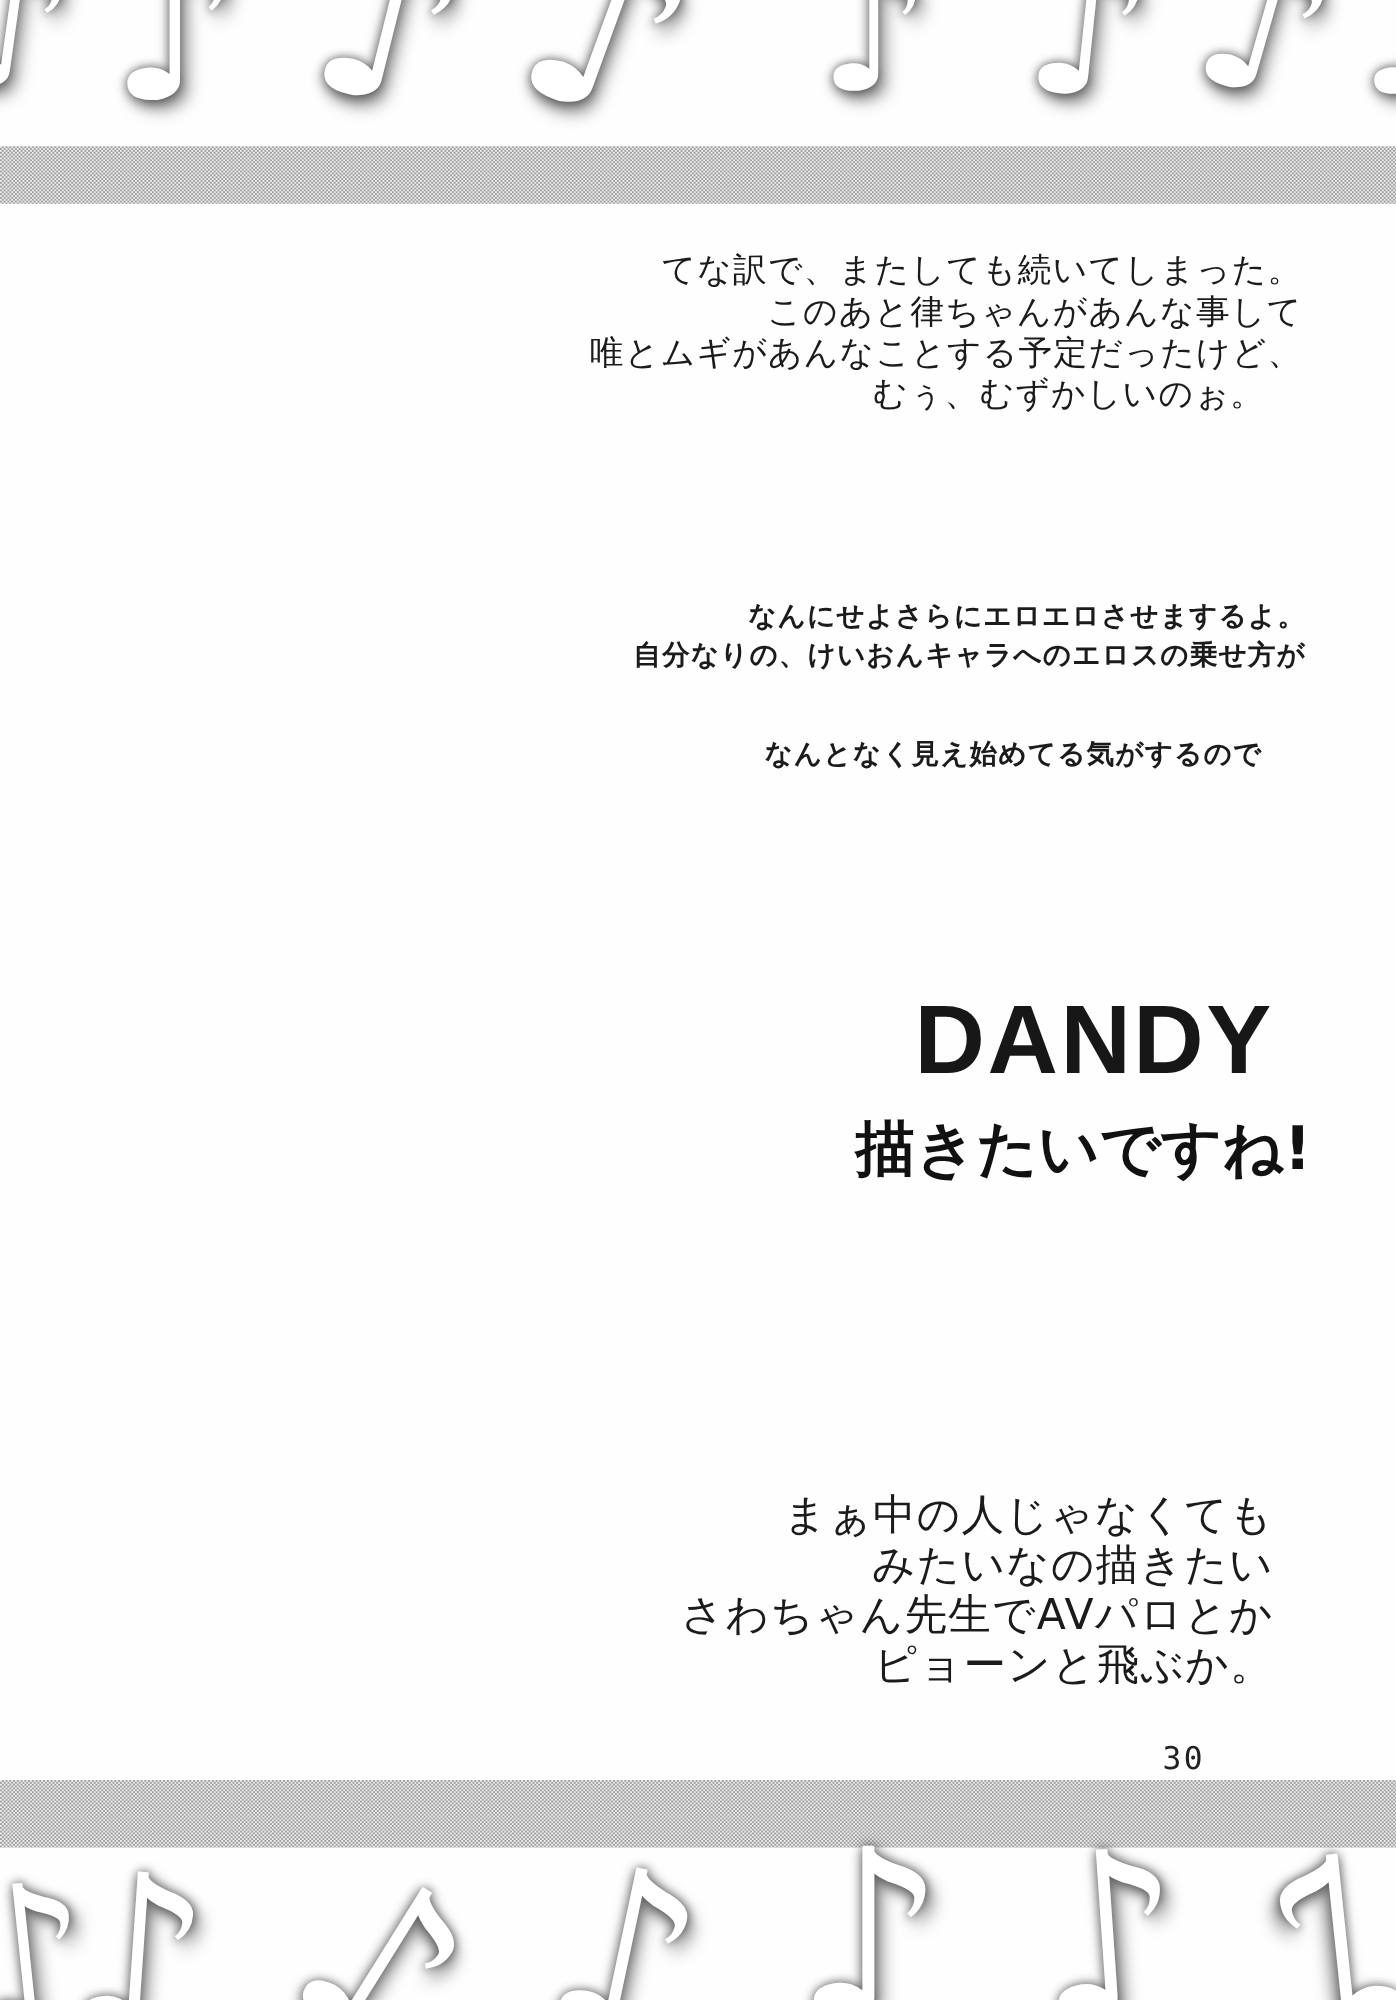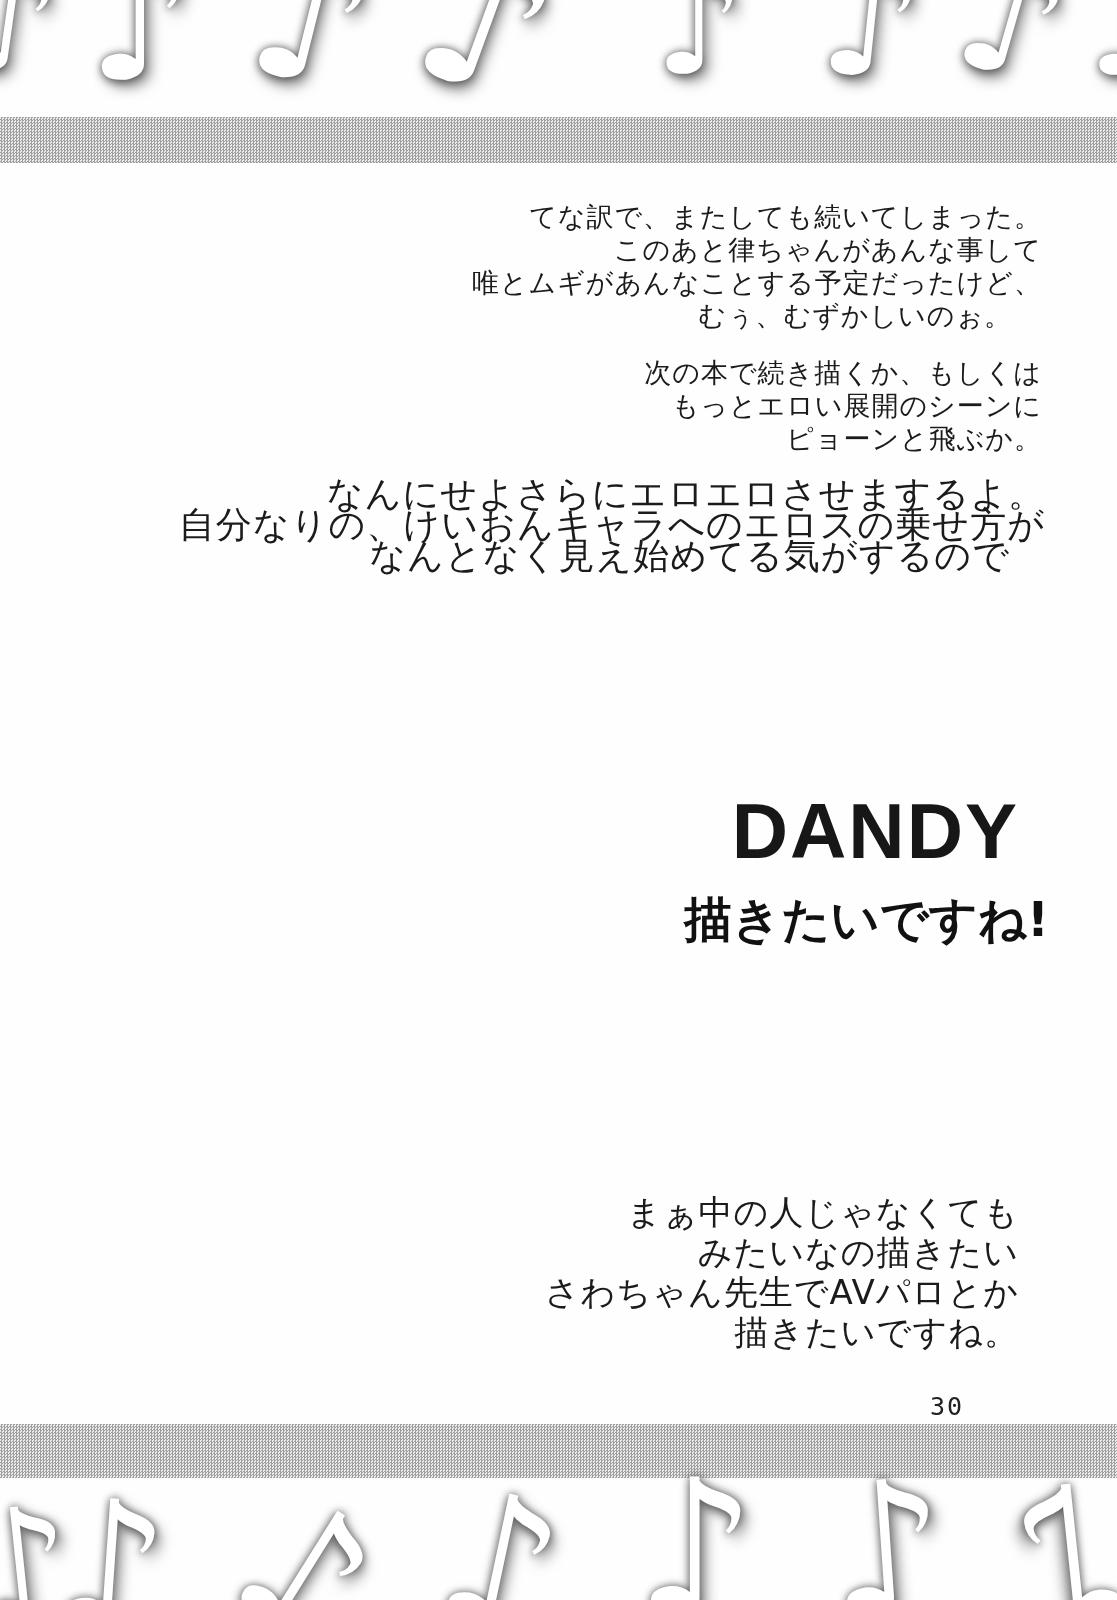--- a/index.html
+++ b/index.html
@@ -54,22 +54,22 @@
     position:absolute;
     text-align:right;
     color:#1b1b1b;
     z-index:3;
     letter-spacing:1px;
     white-space:nowrap;
   }
   .block1{top:200px;right:75px;font-size:27px;line-height:33px;}
   .block1 .line:nth-child(4){padding-right:30px;text-align:right;}
   .block2{top:356px;right:75px;font-size:27px;line-height:33px;}
-  .block3{top:478px;right:72px;font-size:36px;line-height:31px;}
-  .block3 .line:nth-child(3){padding-right:35px;}
+  .block3{top:478px;right:72px;font-size:22px;line-height:31px;font-weight:bold;}
+  .block3 .line:nth-child(3){padding-right:35px;margin-top:48px;}
   .block4{top:660px;right:75px;font-size:28px;}
   .dandy{
     position:absolute;top:748px;right:98px;
     font-family:"Liberation Sans","DejaVu Sans",sans-serif;
     font-size:78px;font-weight:700;
     color:#171717;letter-spacing:2px;line-height:1;z-index:3;margin-top:44px;
   }
   .parody-title{
     top:890px;right:68px;
     font-size:48px;font-weight:700;line-height:58px;
@@ -100,44 +100,39 @@
 
   <div class="band band-top"></div>
 
   <div class="hw block1">
     <div class="line">てな訳で、またしても続いてしまった。</div>
     <div class="line">このあと律ちゃんがあんな事して</div>
     <div class="line">唯とムギがあんなことする予定だったけど、</div>
     <div class="line">むぅ、むずかしいのぉ。</div>
   </div>
 
-  <div class="hw block2">
-    <div class="line">次の本で続き描くか、もしくは</div>
-    <div class="line">もっとエロい展開のシーンに</div>
-    <div class="line">ピョーンと飛ぶか。</div>
-  </div>
 
   <div class="hw block3">
     <div class="line">なんにせよさらにエロエロさせまするよ。</div>
     <div class="line">自分なりの、けいおんキャラへのエロスの乗せ方が</div>
     <div class="line">なんとなく見え始めてる気がするので</div>
   </div>
 
 
   <div class="dandy">DANDY</div>
 
   <div class="hw parody-title">
     <div class="line">描きたいですね!</div>
   </div>
 
   <div class="hw block5">
     <div class="line">まぁ中の人じゃなくても</div>
     <div class="line">みたいなの描きたい</div>
     <div class="line">さわちゃん先生でAVパロとか</div>
-    <div class="line">描きたいですね。</div>
+    <div class="line">ピョーンと飛ぶか。</div>
   </div>
 
   <div class="page-number">30</div>
 
   <div class="band band-bottom"></div>
 
   <div>
     <span class="note bn1">♪</span>
     <span class="note bn2">♪</span>
     <span class="note bn3">♪</span>

